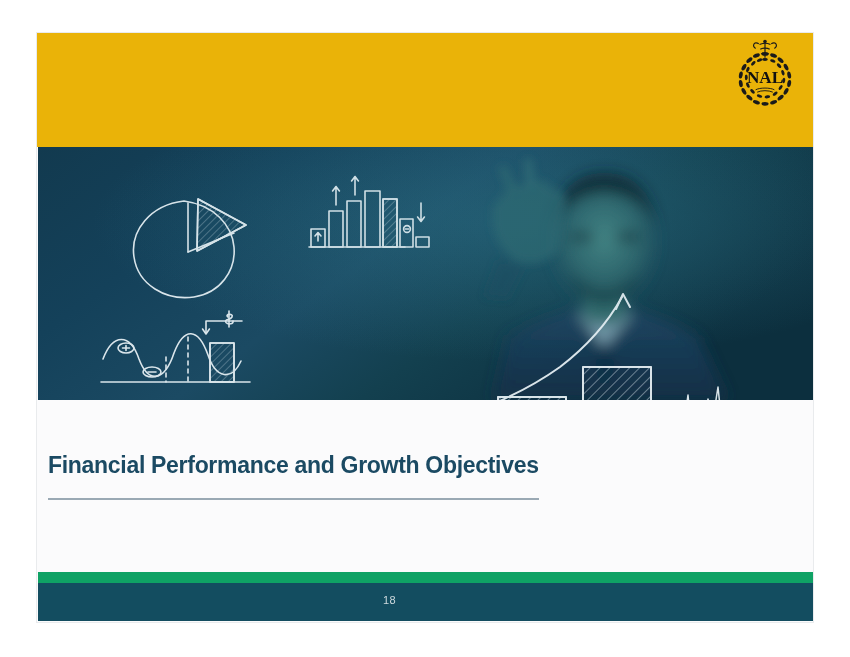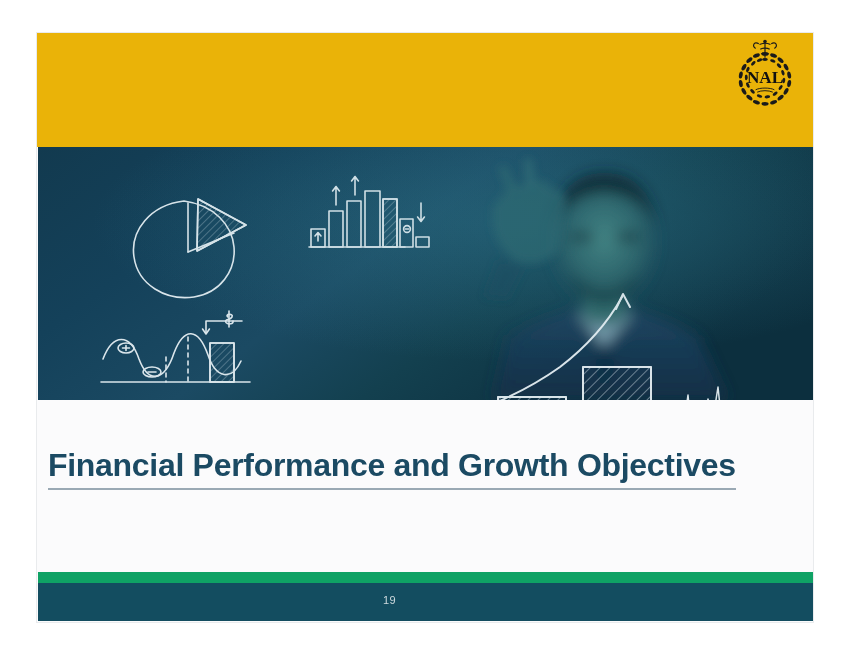--- a/index.html
+++ b/index.html
@@ -54,29 +54,29 @@
   #hero svg { display: block; }
 
   
   #title-block {
     position: absolute;
     left: 11px;
     top: 412px;
     width: 750px;
   }
   #slide-title {
-    font-size: 32px;
+    font-size: 23px;
     font-weight: bold;
     color: #1b4a63;
     letter-spacing: -0.3px;
     line-height: 40px;
     white-space: nowrap;
     display: inline-block;
     border-bottom: 2px solid #9aa9b4;
-    padding-bottom: 3px;
+    padding-bottom: 13px;
   }
 
   
   #footer-green {
     position: absolute;
     left: 1px;
     top: 539px;
     width: 775px;
     height: 11px;
     background: #0fa265;
@@ -371,16 +371,16 @@
       <rect x="0" y="0" width="775" height="253" fill="url(#glow)" opacity="0.18"></rect>
     </svg>
   </div>
 
   <div id="title-block">
     <span id="slide-title">Financial Performance and Growth Objectives</span>
   </div>
 
   <div id="footer-green"></div>
   <div id="footer-bar">
-    <div id="page-number">19</div>
+    <div id="page-number">18</div>
   </div>
 
 </div>
 
 </body></html>

